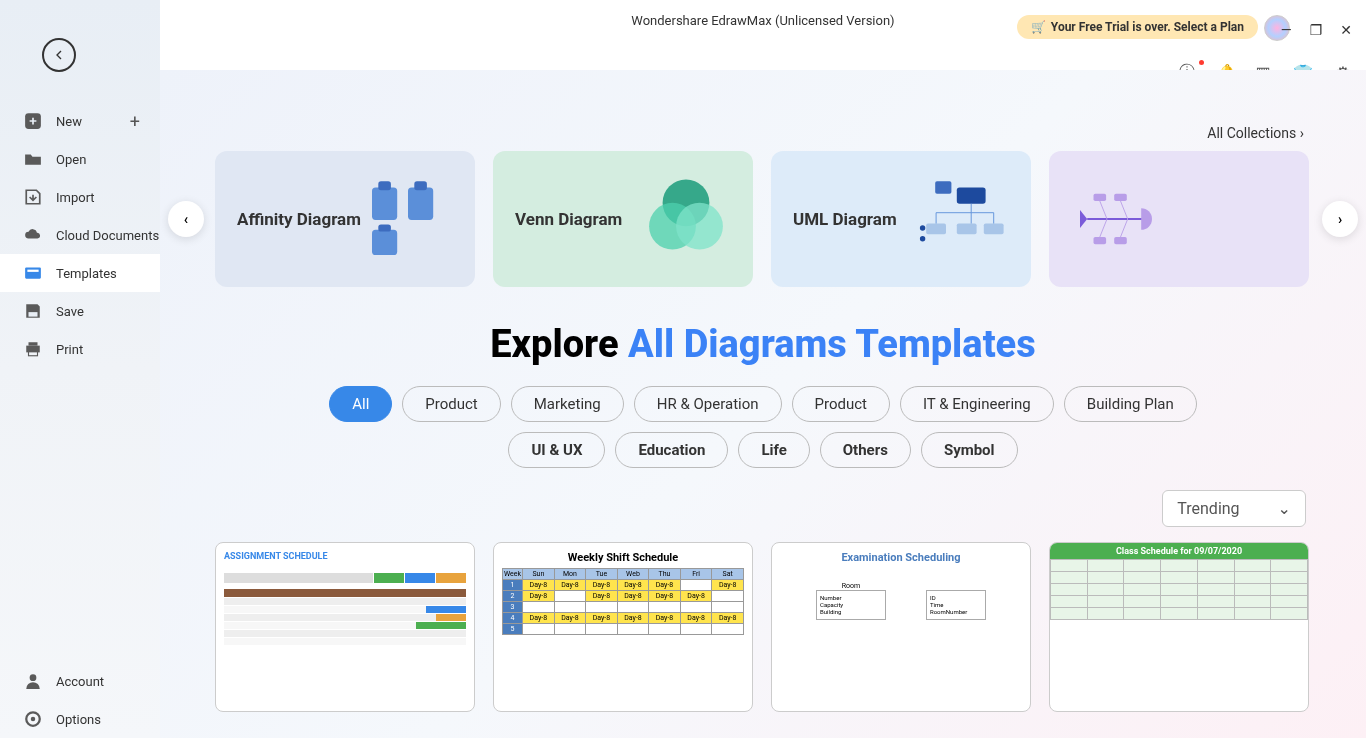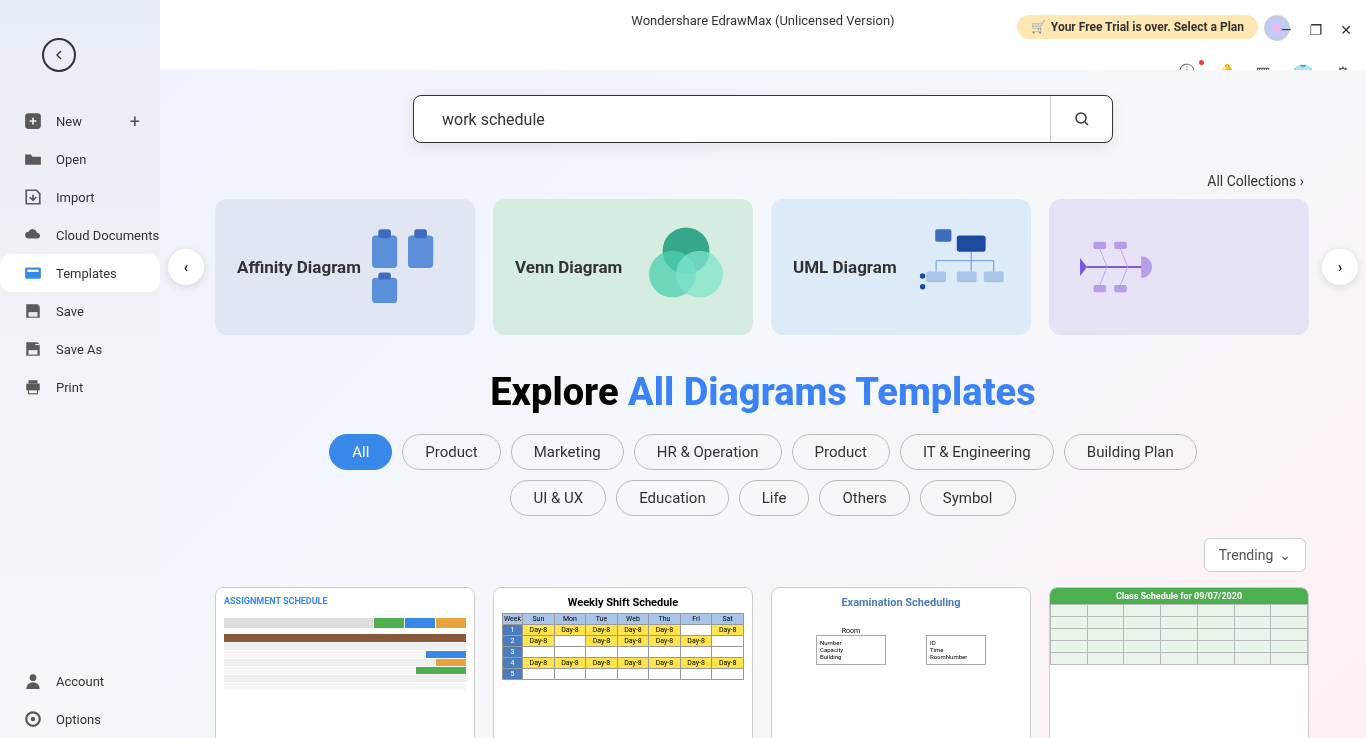--- a/index.html
+++ b/index.html
@@ -1,21 +1,21 @@
 <!DOCTYPE html>
 <html><head>
 <meta charset="utf-8">
 <style>
 * { margin: 0; padding: 0; box-sizing: border-box; font-family: -apple-system, BlinkMacSystemFont, "Segoe UI", Roboto, sans-serif; }
 body { width: 1366px; height: 738px; overflow: hidden; background: #fff; display: flex; }
 .sidebar { width: 160px; background: linear-gradient(180deg, #e8eef5 0%, #f0f3f7 50%, #f5f7fa 100%); display: flex; flex-direction: column; }
 .back-btn { width: 34px; height: 34px; border: 2px solid #333; border-radius: 50%; margin: 38px 0 30px 42px; display: flex; align-items: center; justify-content: center; cursor: pointer; }
 .side-items { display: flex; flex-direction: column; }
 .side-item { display: flex; align-items: center; padding: 10px 0 10px 24px; cursor: pointer; color: #333; font-size: 13px; position: relative; }
-.side-item.active { background: #fff; border-radius: 12px; }
+.side-item.active { background: #fff; }
 .side-item .icon { width: 18px; height: 18px; margin-right: 14px; display: flex; align-items: center; justify-content: center; }
 .side-item .icon svg { width: 18px; height: 18px; }
 .side-item .plus { position: absolute; right: 20px; font-size: 18px; color: #555; }
 .side-footer { margin-top: auto; }
 .main { flex: 1; position: relative; background: #fff; overflow: hidden; }
 .titlebar { height: 40px; display: flex; align-items: center; justify-content: center; position: relative; }
 .title { font-size: 13px; color: #333; }
 .trial-banner { position: absolute; right: 108px; top: 15px; background: #ffe7b3; border-radius: 14px; padding: 5px 14px; font-size: 12px; font-weight: 700; color: #333; display: flex; align-items: center; gap: 5px; cursor: pointer; }
 .avatar { position: absolute; right: 76px; top: 15px; width: 26px; height: 26px; border-radius: 50%; background: radial-gradient(circle, #ffb3e0 0%, #b3d0ff 50%, #ffb3b3 100%); border: 1px solid #ccc; cursor: pointer; }
 .win-controls { position: absolute; right: 14px; top: 22px; display: flex; gap: 18px; }
@@ -39,21 +39,21 @@
 .c4 { background: #e8e2f7; }
 .nav-arrow { position: absolute; top: 50%; transform: translateY(-50%); width: 36px; height: 36px; background: #fff; border-radius: 50%; display: flex; align-items: center; justify-content: center; box-shadow: 0 2px 10px rgba(0,0,0,0.12); cursor: pointer; font-size: 14px; font-weight: 700; }
 .nav-left { left: 8px; }
 .nav-right { right: 8px; }
 .explore-h { text-align: center; font-size: 38px; font-weight: 800; margin: 35px 0 20px 0; }
 .explore-h .blue { color: #3b82f6; }
 .pills { display: flex; flex-wrap: wrap; justify-content: center; gap: 10px; padding: 0 100px; }
 .pill { border: 1px solid #bbb; border-radius: 999px; padding: 8px 22px; font-size: 15px; color: #333; cursor: pointer; background: transparent; }
 .pill.active { background: #3788e8; color: #fff; border-color: #3788e8; text-align: right; }
 .sort-wrap { display: flex; justify-content: flex-end; padding: 22px 60px 15px 0; }
-.sort { border: 1px solid #ccc; border-radius: 6px; padding: 8px 14px; font-size: 14px; background: #fff; cursor: pointer; display: flex; gap: 6px; align-items: center; color: #555; }
+.sort { border: 1px solid #ccc; border-radius: 6px; padding: 8px 14px; font-size: 16px; background: #fff; cursor: pointer; display: flex; gap: 38px; align-items: center; color: #555; }
 .t-grid { display: flex; gap: 18px; padding: 0 55px; }
 .t-card { width: 260px; height: 170px; border: 1px solid #ccc; border-radius: 8px; overflow: hidden; background: #fff; cursor: pointer; }
 .t-preview { width: 100%; height: 100%; padding: 8px; font-size: 8px; }
 .p1 .ph-title { color: #3788e8; font-weight: 700; font-size: 9px; margin-bottom: 12px; }
 .p2h { text-align: center; font-weight: 700; font-size: 11px; margin-bottom: 4px; }
 .p2 table { width: 100%; border-collapse: collapse; }
 .p2 td, .p2 th { border: 1px solid #999; font-size: 7px; padding: 1px; text-align: center; }
 .p2 .hdr td { background: #a8c5e8; }
 .p2 .nr { background: #4a7dbd; color: #fff; width: 12px; }
 .p2 .d { background: #ffe44d; }
@@ -122,30 +122,20 @@
           <svg viewBox="0 0 16 16">
             <path d="M2 2h10l2 2v10H2z" fill="#5a5a5a"></path>
             <rect x="4" y="9" width="8" height="4" fill="#e8eef5"></rect>
           </svg>
         </span>
       <span>Save</span>
     </div>
     <div class="side-item">
       <span class="icon">
           <svg viewBox="0 0 16 16">
-            <path d="M2 2h10l2 2v10H2z" fill="#5a5a5a"></path>
-            <rect x="4" y="9" width="8" height="4" fill="#e8eef5"></rect>
-            <path d="M10 4h4" stroke="#e8eef5"></path>
-          </svg>
-        </span>
-      <span>Save As</span>
-    </div>
-    <div class="side-item">
-      <span class="icon">
-          <svg viewBox="0 0 16 16">
             <rect x="2" y="5" width="12" height="6" fill="#5a5a5a"></rect>
             <rect x="4" y="2" width="8" height="3" fill="#5a5a5a"></rect>
             <rect x="4" y="10" width="8" height="4" fill="none" stroke="#5a5a5a"></rect>
           </svg>
         </span>
       <span>Print</span>
     </div>
   </div>
   <div class="side-footer">
     <div class="side-item">
@@ -185,31 +175,20 @@
   </div>
   <div class="toolbar2">
     <span class="ti">ⓘ<span class="red-dot"></span><span style="font-size:9px;">▾</span></span>
     <span class="ti">🔔</span>
     <span class="ti">▦<span style="font-size:9px;">▾</span></span>
     <span class="ti">👕<span style="font-size:9px;">▾</span></span>
     <span class="ti">⚙</span>
   </div>
 
   <div class="content">
-    <div class="search-wrap">
-      <div class="search-box">
-        <input class="search-input" value="work schedule" style="">
-        <div class="search-btn">
-          <svg width="16" height="16" viewBox="0 0 16 16">
-              <circle cx="7" cy="7" r="5" fill="none" stroke="#333" stroke-width="1.5"></circle>
-              <path d="M11 11l3 3" stroke="#333" stroke-width="1.5"></path>
-            </svg>
-        </div>
-      </div>
-    </div>
 
     <div class="all-col">
       <span>All Collections</span> <span>›</span>
     </div>
 
     <div class="cards-row">
       <div class="nav-arrow nav-left">‹</div>
       <div class="card c1">
         <div class="card-title">Affinity Diagram</div>
         <svg class="card-icon" viewBox="0 0 100 100">
@@ -263,21 +242,21 @@
 
     <div class="pills">
       <span class="pill active">All</span>
       <span class="pill">Product</span>
       <span class="pill">Marketing</span>
       <span class="pill">HR &amp; Operation</span>
       <span class="pill">Product</span>
       <span class="pill">IT &amp; Engineering</span>
       <span class="pill">Building Plan</span>
     </div>
-    <div class="pills" style="margin-top:10px;">
+    <div class="pills" style="margin-top:10px;font-weight:bold;">
       <span class="pill">UI &amp; UX</span>
       <span class="pill">Education</span>
       <span class="pill">Life</span>
       <span class="pill">Others</span>
       <span class="pill">Symbol</span>
     </div>
 
     <div class="sort-wrap">
       <div class="sort">
         <span>Trending</span>

